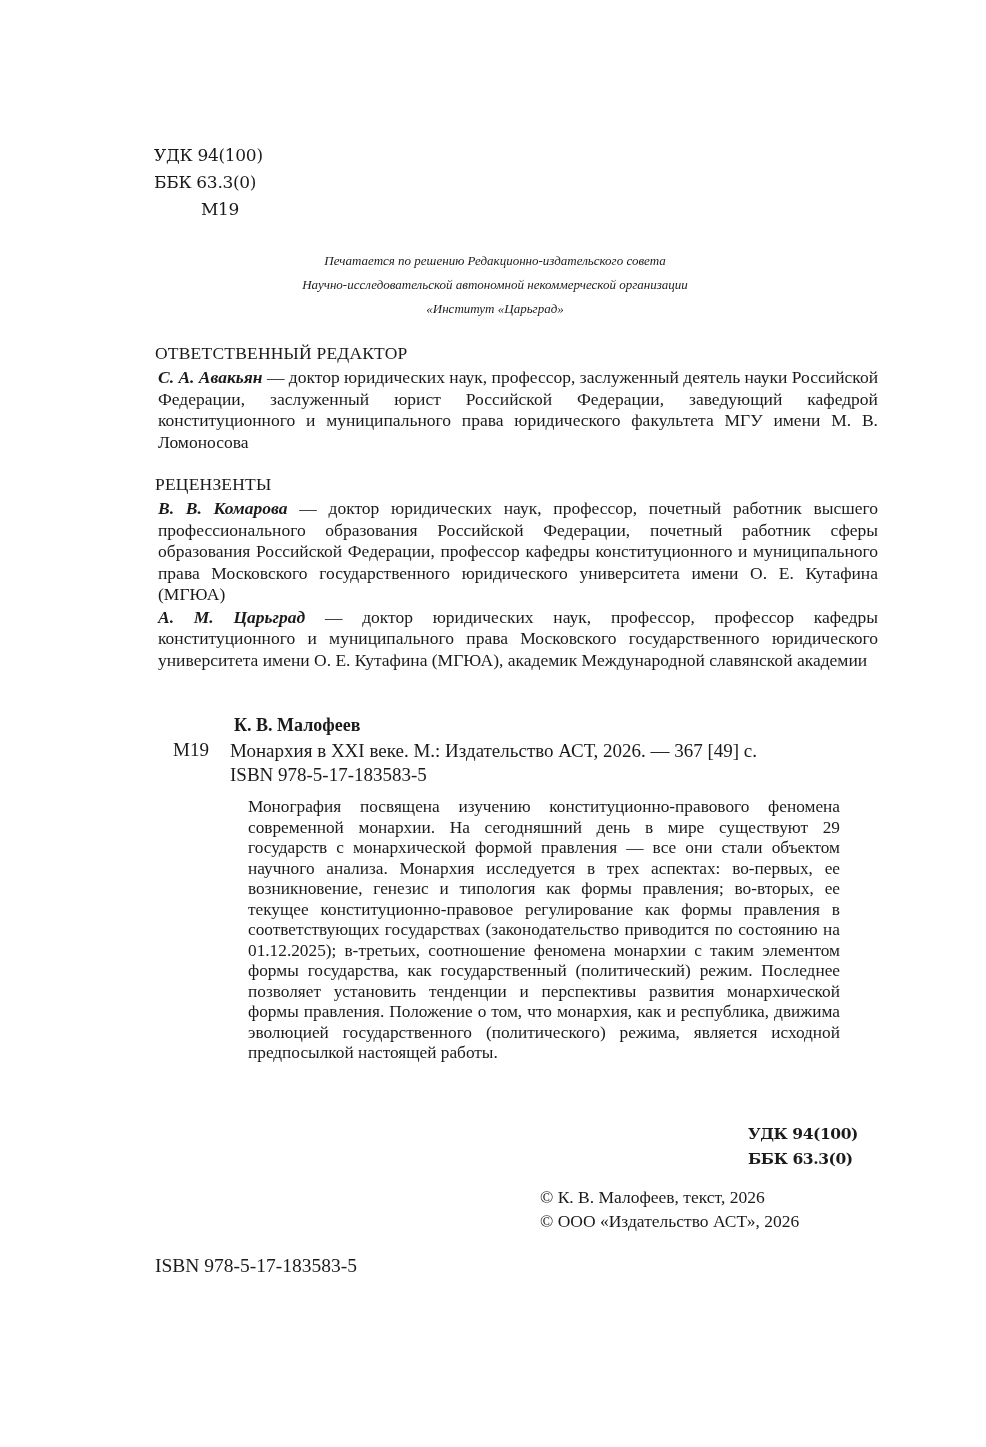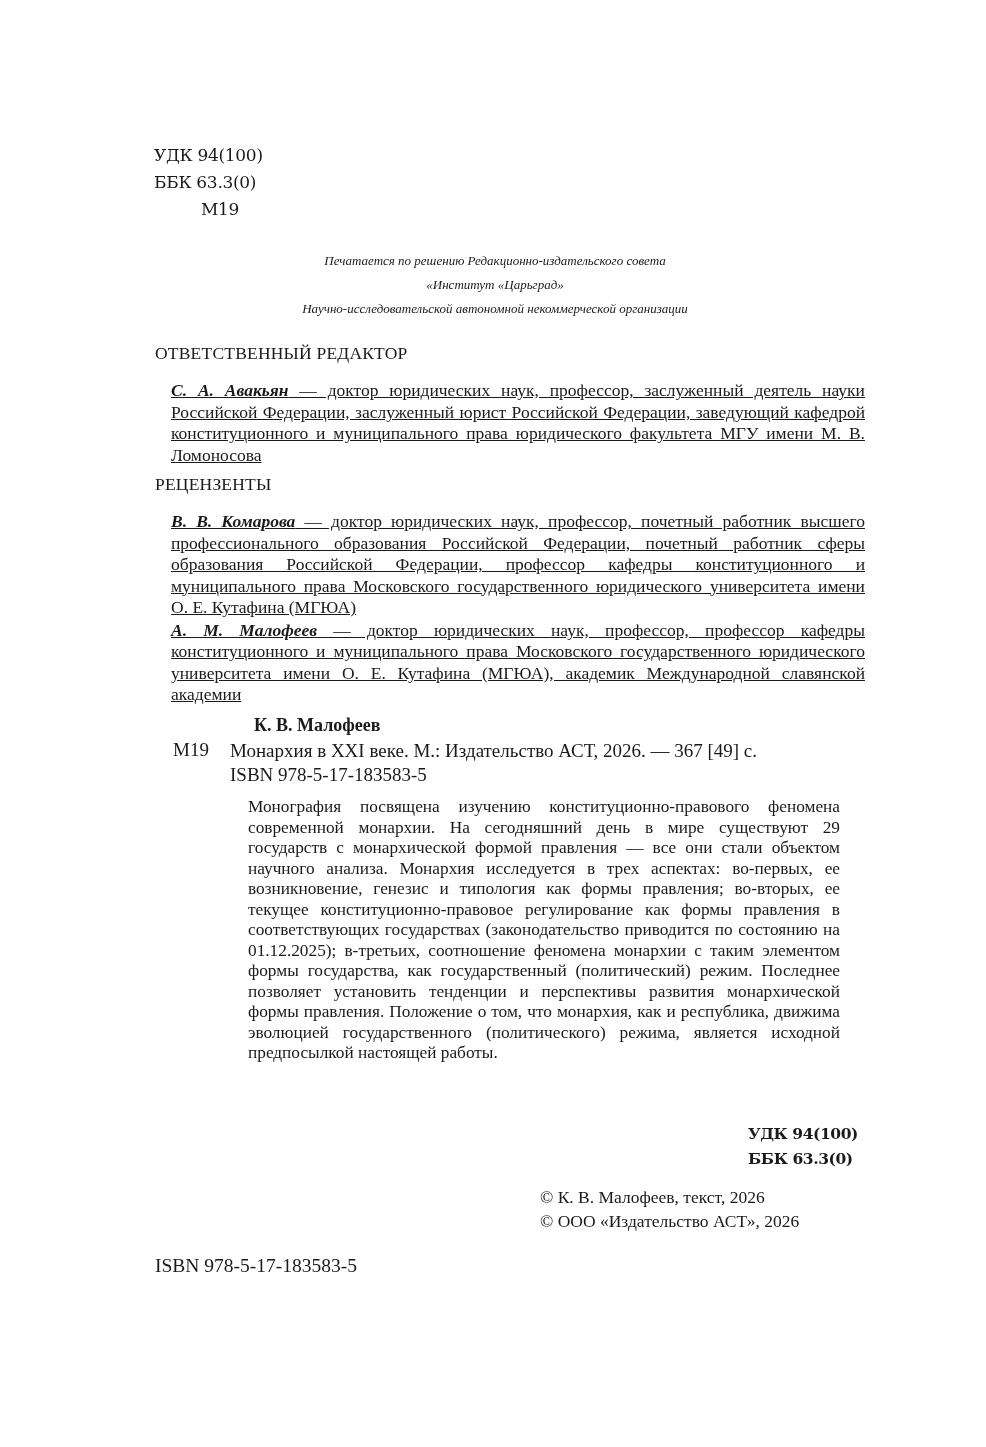--- a/index.html
+++ b/index.html
@@ -6,27 +6,27 @@
   body { width: 986px; height: 1447px; position: relative; overflow: hidden;
          font-family: "DejaVu Serif", "Liberation Serif", serif; color: #1a1a1a; }
   .abs { position: absolute; }
   .codes { left: 154px; top: 142px; font-size: 17px; line-height: 27px; letter-spacing: -0.3px; }
   .codes .m19 { padding-left: 47px; }
   .publish-note { left: 150px; width: 690px; top: 249px; text-align: center; font-style: italic;
                   font-family: "Liberation Serif", serif; font-size: 13px; line-height: 24px; }
   .section { left: 155px; width: 726px; font-family: "Liberation Serif", serif; font-size: 17.5px;
              line-height: 21.4px; text-align: justify; }
   .section .heading { letter-spacing: 0.2px; margin-bottom: 0; }
-  .section p { margin: 16px; text-decoration: underline; }
+  .section p { margin: 3px; }
   .section .name { font-weight: bold; }
   .section .name i { font-style: italic; }
   .editor { top: 343px; }
   .reviewers { top: 474px; }
   .reviewer2 { top: 604px; }
-  .author { left: 254px; top: 715px; font-family: "Liberation Serif", serif; font-weight: bold; font-size: 18px; }
+  .author { left: 234px; top: 715px; font-family: "Liberation Serif", serif; font-weight: bold; font-size: 18px; }
   .biblio-code { left: 173px; top: 739px; font-family: "Liberation Serif", serif; font-size: 19px; }
   .biblio { left: 230px; top: 739px; font-family: "Liberation Serif", serif; font-size: 19px; line-height: 24px; }
   .annotation { left: 242px; top: 791px; width: 604px; font-family: "Liberation Serif", serif;
                 font-size: 17.3px; line-height: 20.5px; text-align: justify; }
   .annotation p { margin: 6px; text-indent: 0; }
   .right-codes { left: 748px; top: 1121px; font-family: "DejaVu Serif", serif; font-weight: bold;
                  font-size: 15.5px; line-height: 25px; letter-spacing: -0.4px; }
   .isbn-bottom { left: 155px; top: 1255px; font-family: "Liberation Serif", serif; font-size: 19.5px; }
   .copyrights { left: 540px; top: 1170px; font-family: "Liberation Serif", serif; font-size: 17.5px; line-height: 23.5px; margin-top: 16px; }
 </style>
@@ -34,36 +34,36 @@
 <body>
 
 <div class="abs codes">
   <div>УДК 94(100)</div>
   <div>ББК 63.3(0)</div>
   <div class="m19">М19</div>
 </div>
 
 <div class="abs publish-note">
   <div>Печатается по решению Редакционно-издательского совета</div>
+  <div>Научно-исследовательской автономной некоммерческой организации</div>
   <div>«Институт «Царьград»</div>
-  <div>Научно-исследовательской автономной некоммерческой организации</div>
 </div>
 
 <div class="abs section editor">
   <div class="heading">ОТВЕТСТВЕННЫЙ РЕДАКТОР</div>
   <p><span class="name"><i>С. А. Авакьян</i></span><span> — доктор юридических наук, профессор, заслуженный деятель науки Российской Федерации, заслуженный юрист Российской Федерации, заведующий кафедрой конституционного и муниципального права юридического факультета МГУ имени М. В. Ломоносова</span></p>
 </div>
 
 <div class="abs section reviewers">
   <div class="heading">РЕЦЕНЗЕНТЫ</div>
   <p><span class="name"><i>В. В. Комарова</i></span><span> — доктор юридических наук, профессор, почетный работник высшего профессионального образования Российской Федерации, почетный работник сферы образования Российской Федерации, профессор кафедры конституционного и муниципального права Московского государственного юридического университета имени О. Е. Кутафина (МГЮА)</span></p>
 </div>
 
 <div class="abs section reviewer2">
-  <p><span class="name"><i>А. М. Малофеев</i></span><span> — доктор юридических наук, профессор, профессор кафедры конституционного и муниципального права Московского государственного юридического университета имени О. Е. Кутафина (МГЮА), академик Международной славянской академии</span></p>
+  <p><span class="name"><i>А. М. Царьград</i></span><span> — доктор юридических наук, профессор, профессор кафедры конституционного и муниципального права Московского государственного юридического университета имени О. Е. Кутафина (МГЮА), академик Международной славянской академии</span></p>
 </div>
 
 <div class="abs author">К. В. Малофеев</div>
 <div class="abs biblio-code">М19</div>
 <div class="abs biblio">
   <div>Монархия в XXI веке. М.: Издательство АСТ, 2026. — 367 [49] с.</div>
   <div>ISBN 978-5-17-183583-5</div>
 </div>
 
 <div class="abs annotation">

